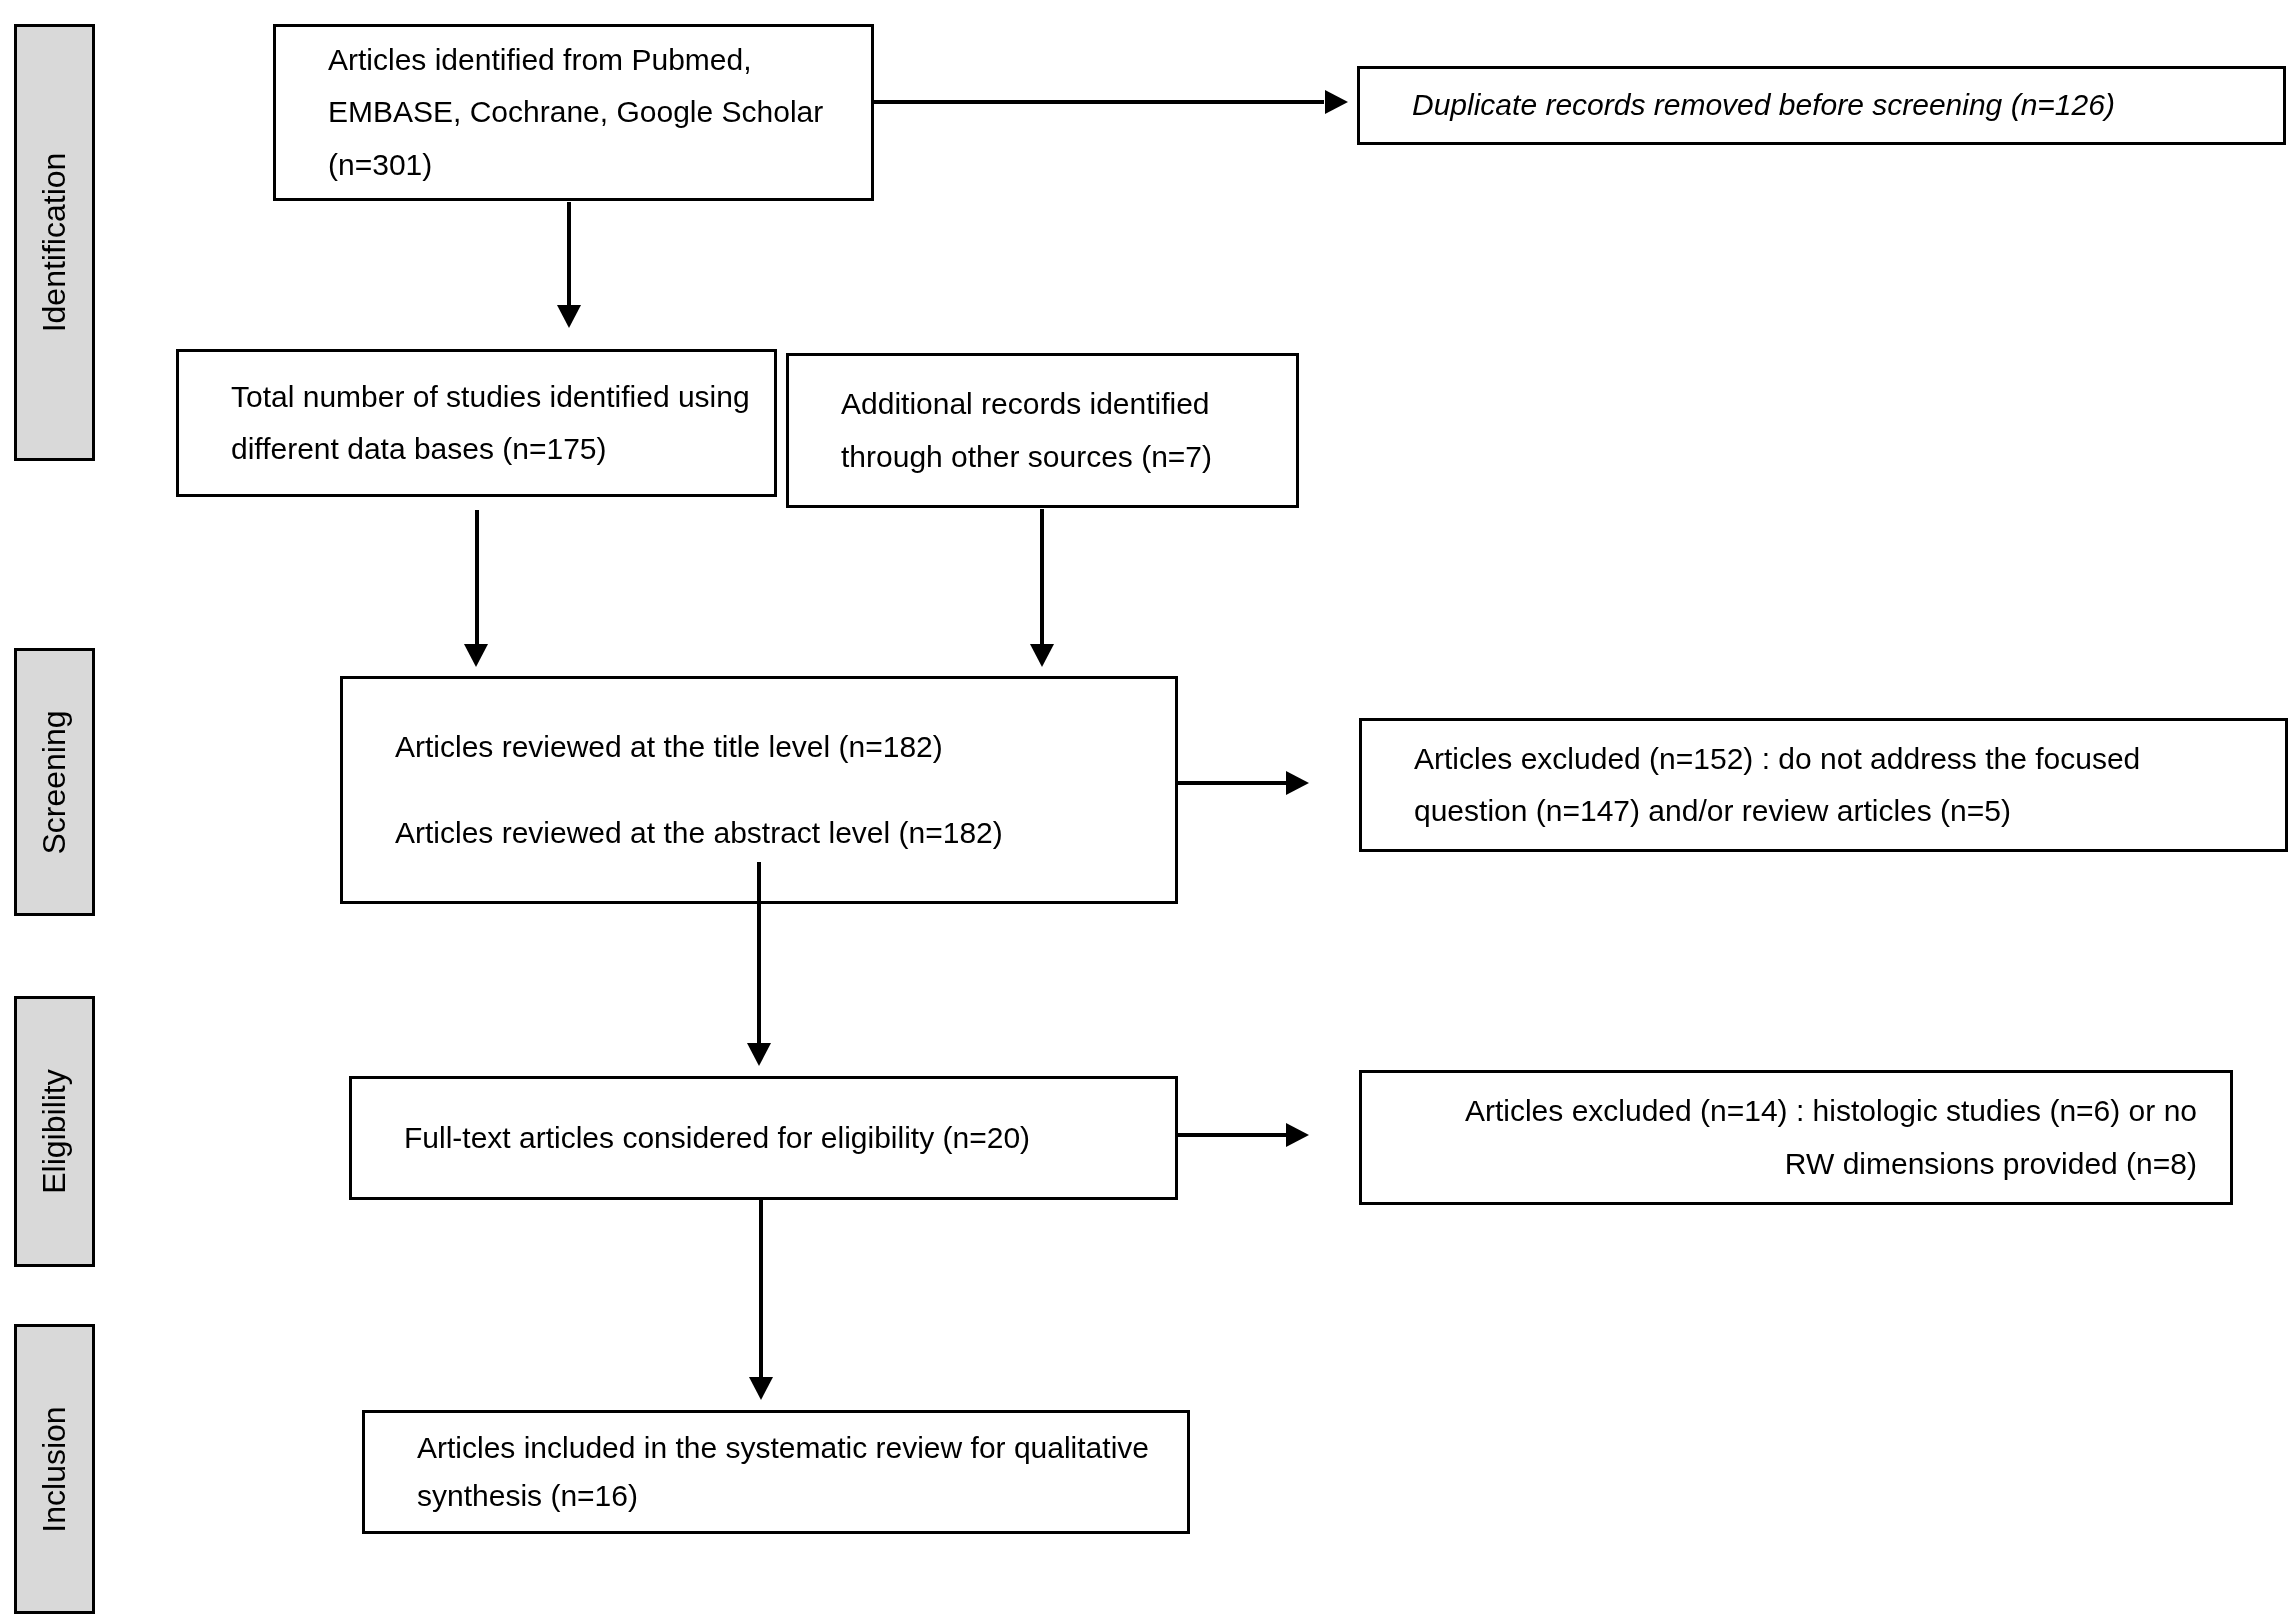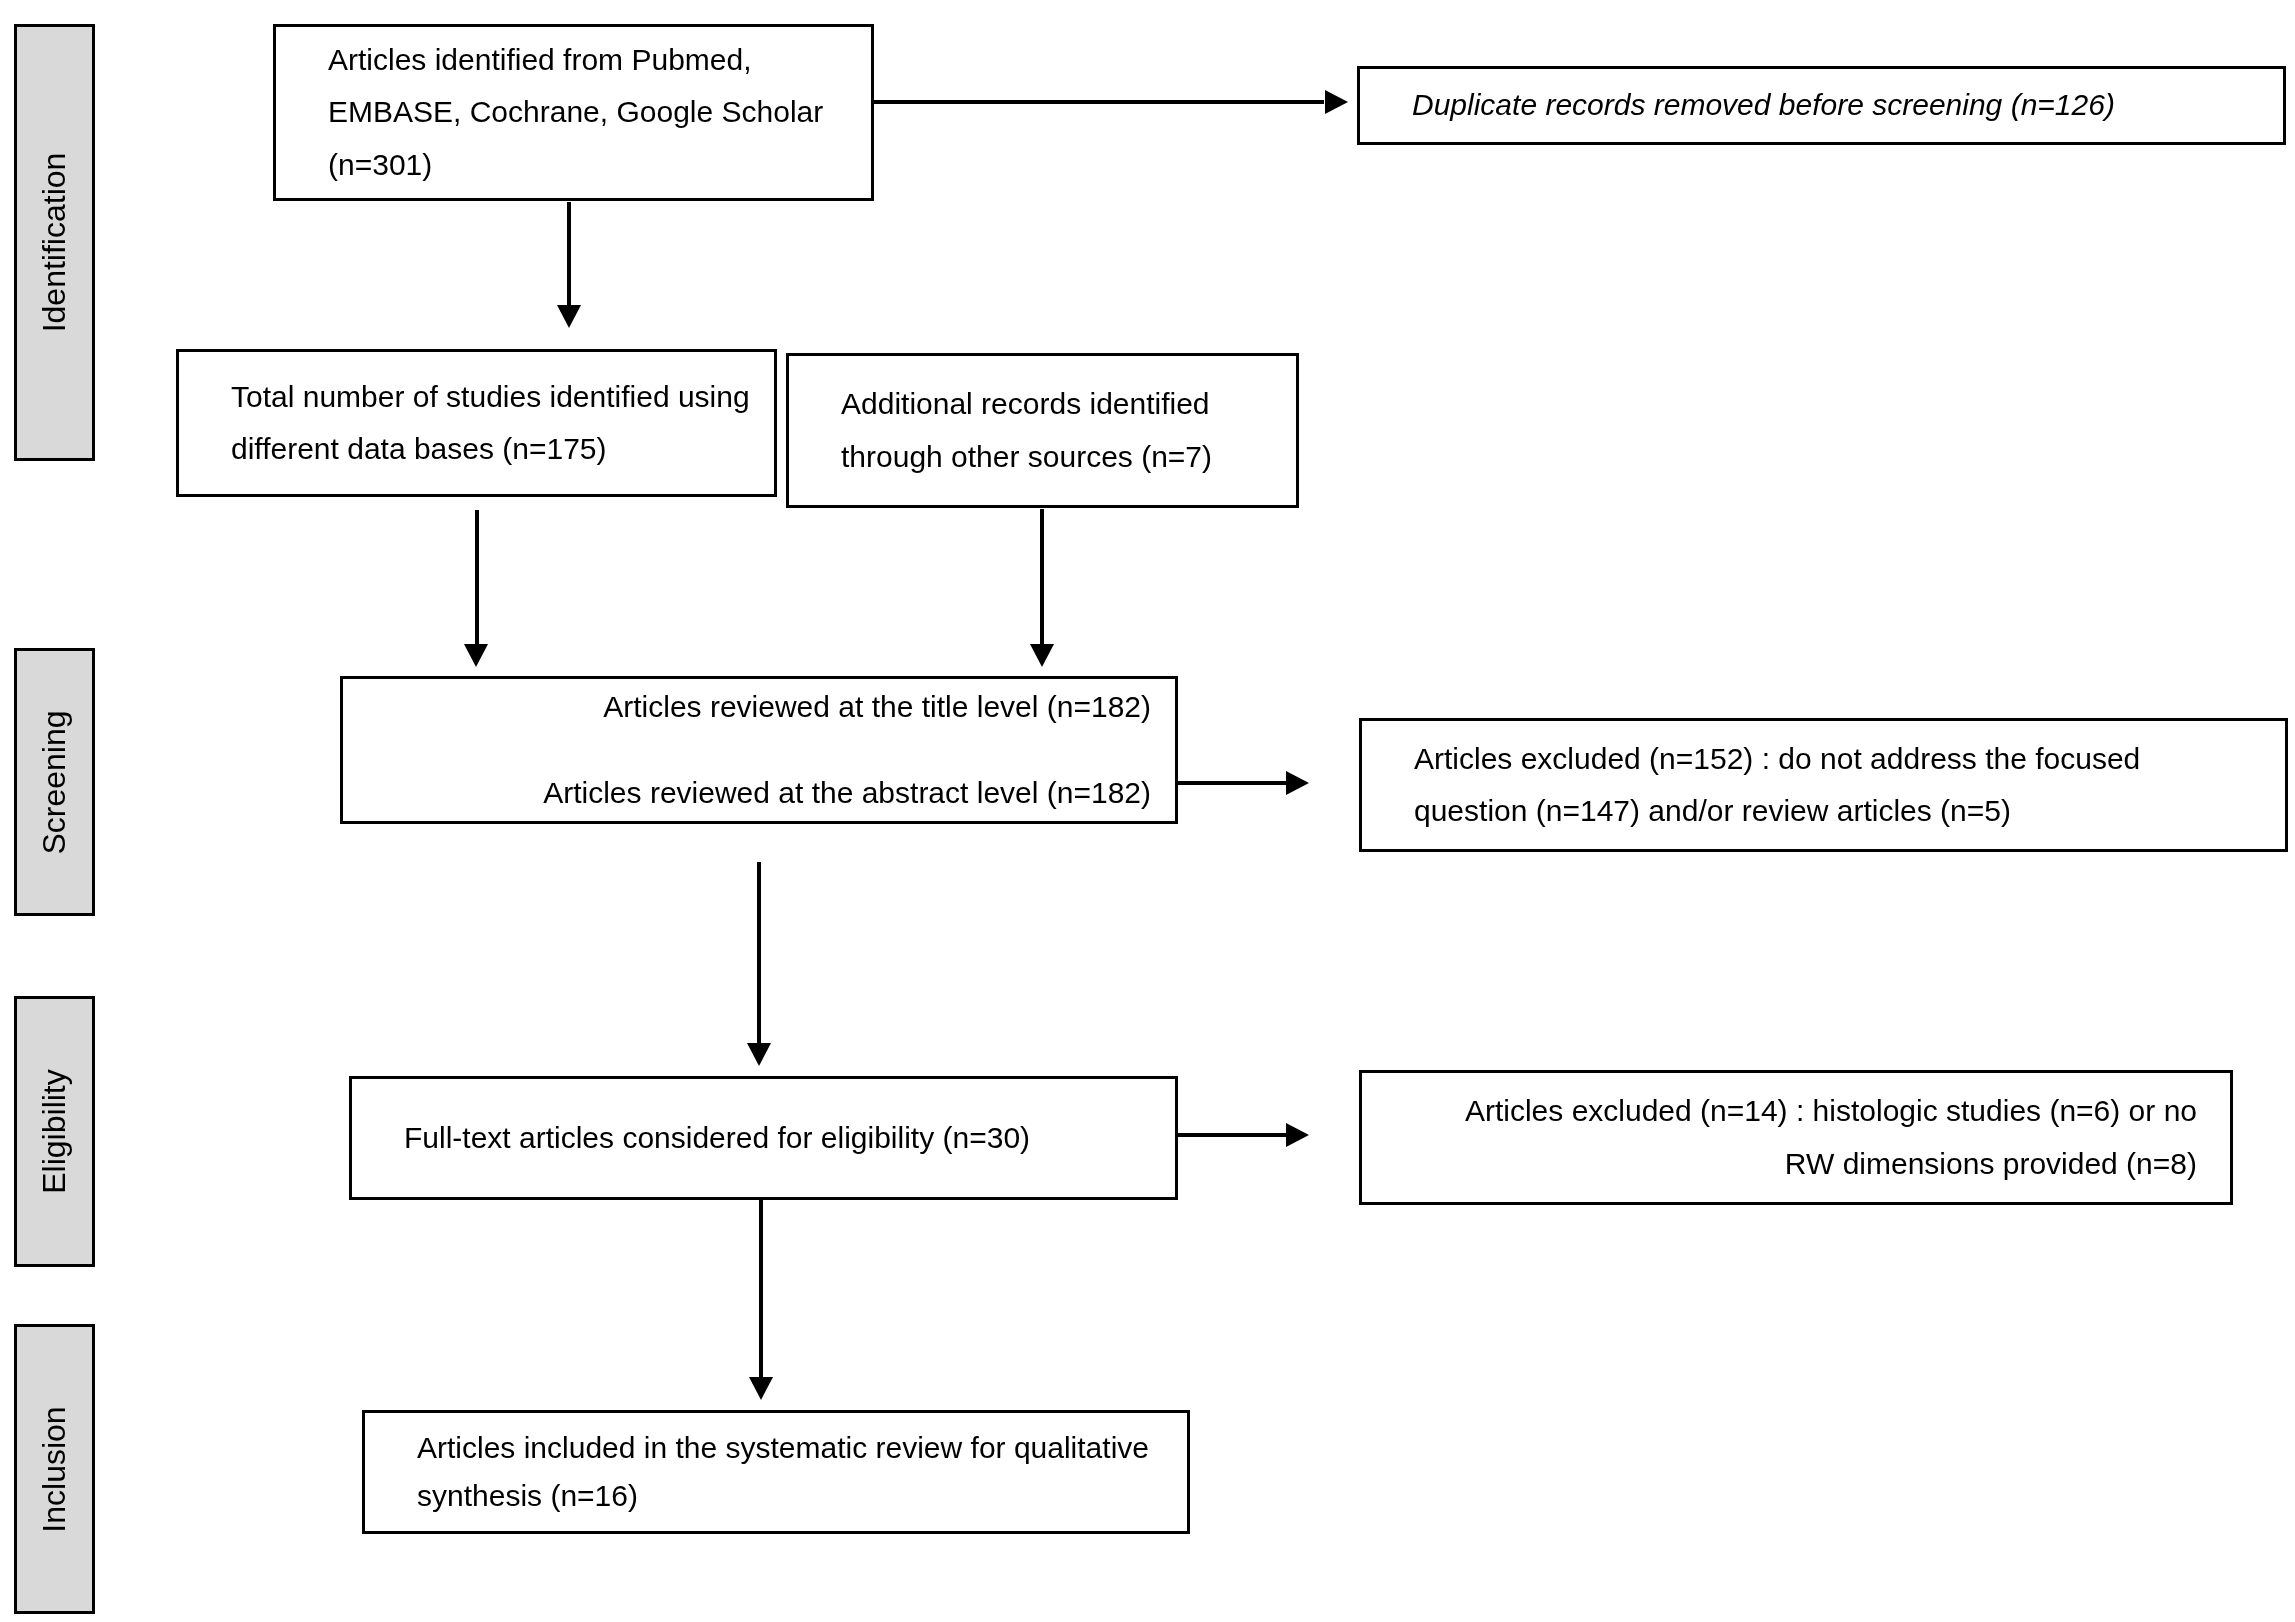--- a/index.html
+++ b/index.html
@@ -97,31 +97,31 @@
   </div>
 
   <div class="flow-box" style="left:176px; top:349px; width:601px; height:148px;">
     <p>Total number of studies identified using different data bases (n=175)</p>
   </div>
 
   <div class="flow-box" style="left:786px; top:353px; width:513px; height:155px;">
     <p>Additional records identified through other sources (n=7)</p>
   </div>
 
-  <div class="flow-box nowrap" style="left:340px; top:676px; width:838px; height:148px;align-items:flex-end;">
+  <div class="flow-box nowrap" style="left:340px; top:676px; width:838px; height:228px;">
     <p>Articles reviewed at the title level (n=182)</p>
     <p>Articles reviewed at the abstract level (n=182)</p>
   </div>
 
   <div class="flow-box" style="left:1359px; top:718px; width:929px; height:134px;">
     <p>Articles excluded (n=152) : do not address the focused question (n=147) and/or review articles (n=5)</p>
   </div>
 
   <div class="flow-box nowrap" style="left:349px; top:1076px; width:829px; height:124px; padding-right:9px;">
-    <p>Full-text articles considered for eligibility (n=30)</p>
+    <p>Full-text articles considered for eligibility (n=20)</p>
   </div>
 
   <div class="flow-box w-excl-elig" style="left:1359px; top:1070px; width:874px; height:135px;text-align:right;">
     <p>Articles excluded (n=14) : histologic studies (n=6) or no RW dimensions provided (n=8)</p>
   </div>
 
   <div class="flow-box" style="left:362px; top:1410px; width:828px; height:124px; line-height:1.6;">
     <p>Articles included in the systematic review for qualitative synthesis (n=16)</p>
   </div>
 

